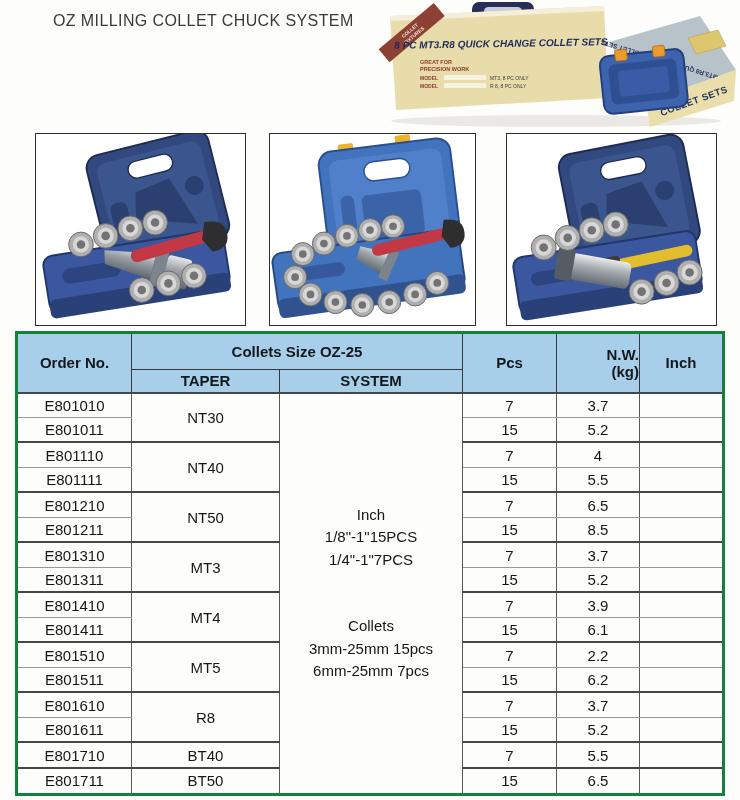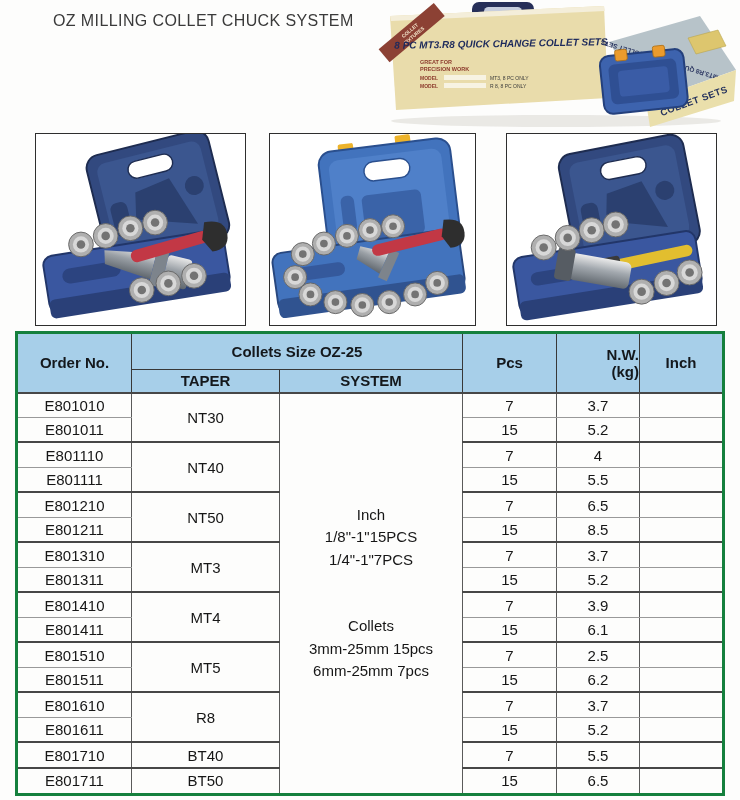--- a/index.html
+++ b/index.html
@@ -452,21 +452,21 @@
         <td>E801411</td>
         <td>15</td>
         <td>6.1</td>
         <td></td>
       </tr>
 
       <tr class="g">
         <td>E801510</td>
         <td rowspan="2">MT5</td>
         <td>7</td>
-        <td>2.5</td>
+        <td>2.2</td>
         <td></td>
       </tr>
       <tr>
         <td>E801511</td>
         <td>15</td>
         <td>6.2</td>
         <td></td>
       </tr>
 
       <tr class="g">

